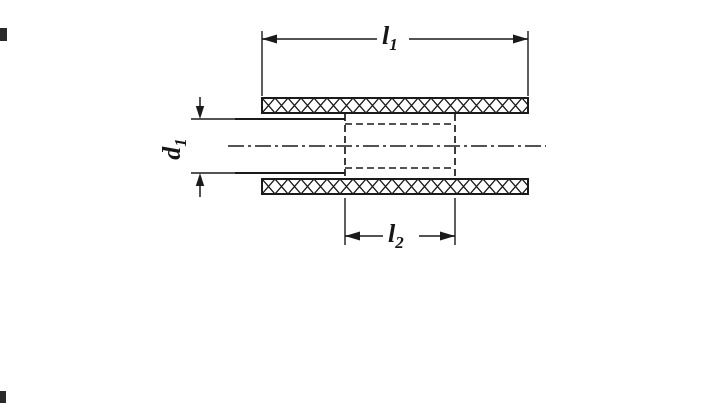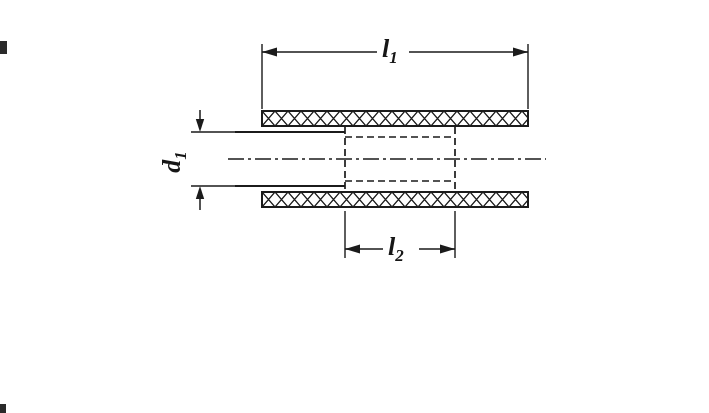--- a/index.html
+++ b/index.html
@@ -9,21 +9,21 @@
   }
   body {
     width: 709px;
     height: 413px;
     position: relative;
     overflow: hidden;
     font-family: "Liberation Serif", serif;
   }
   .stage {
     position: absolute;
-    left: 0; top: 14px;
+    left: 0; top: 1px;
     width: 709px; height: 321px;
   }
   svg.drawing {
     position: absolute;
     left: 0; top: 0;
   }
   .dim-label {
     position: absolute;
     color: #161616;
     font-family: "Liberation Serif", serif;

